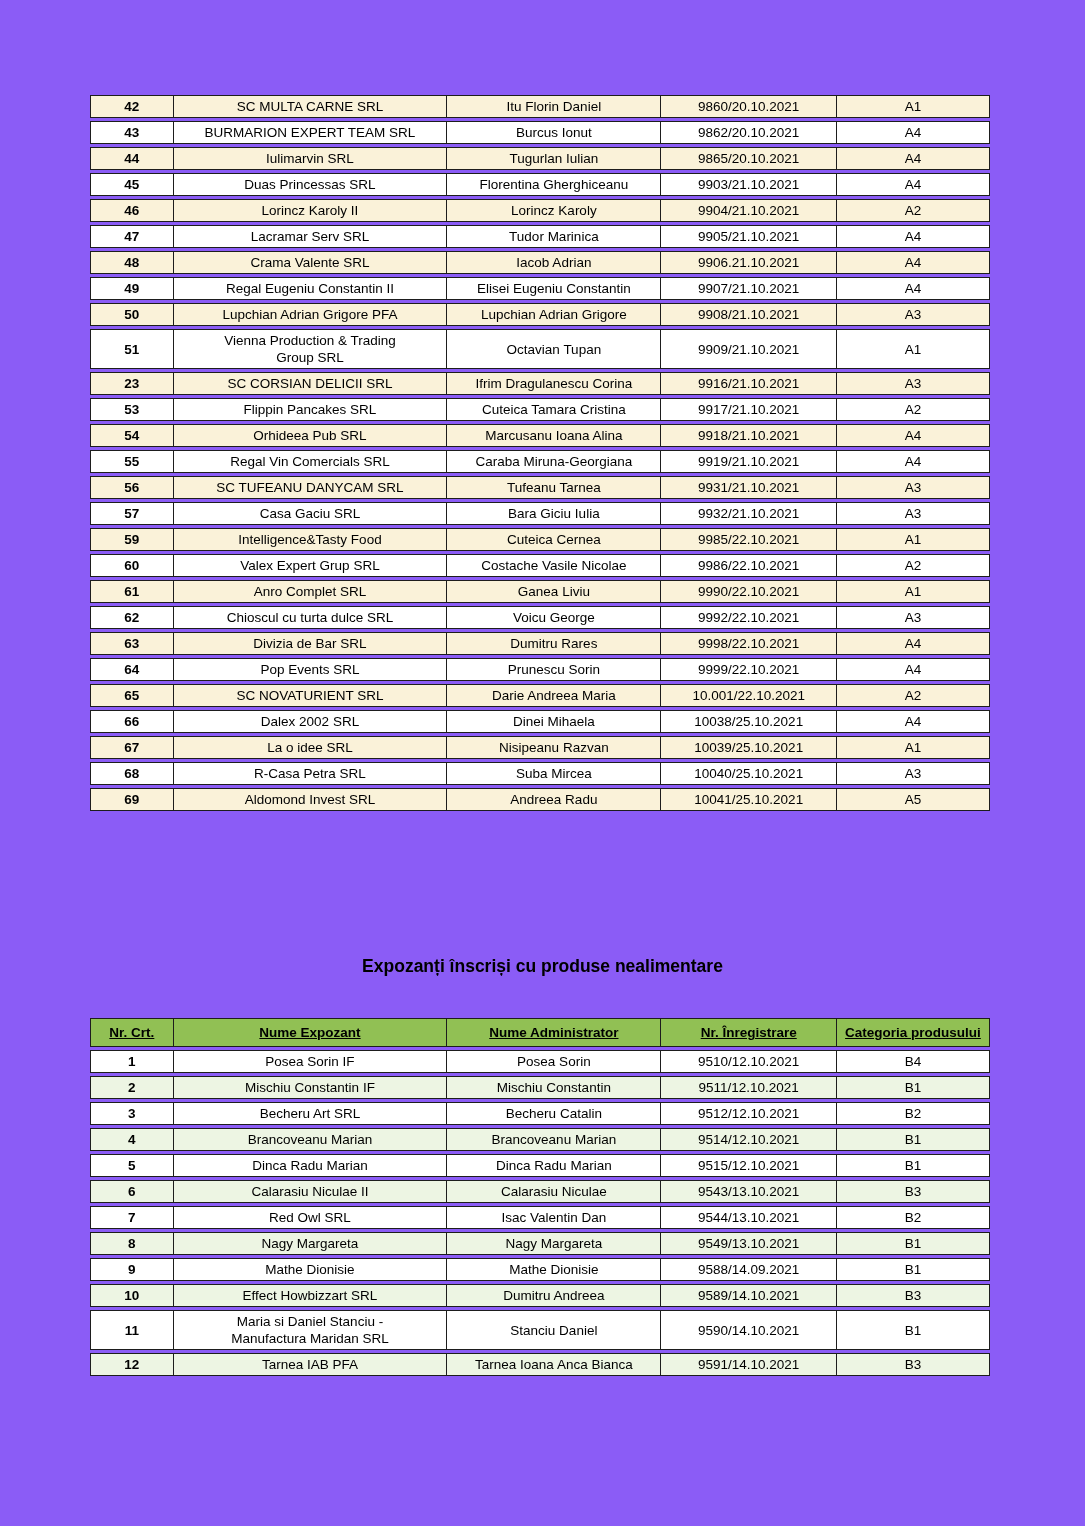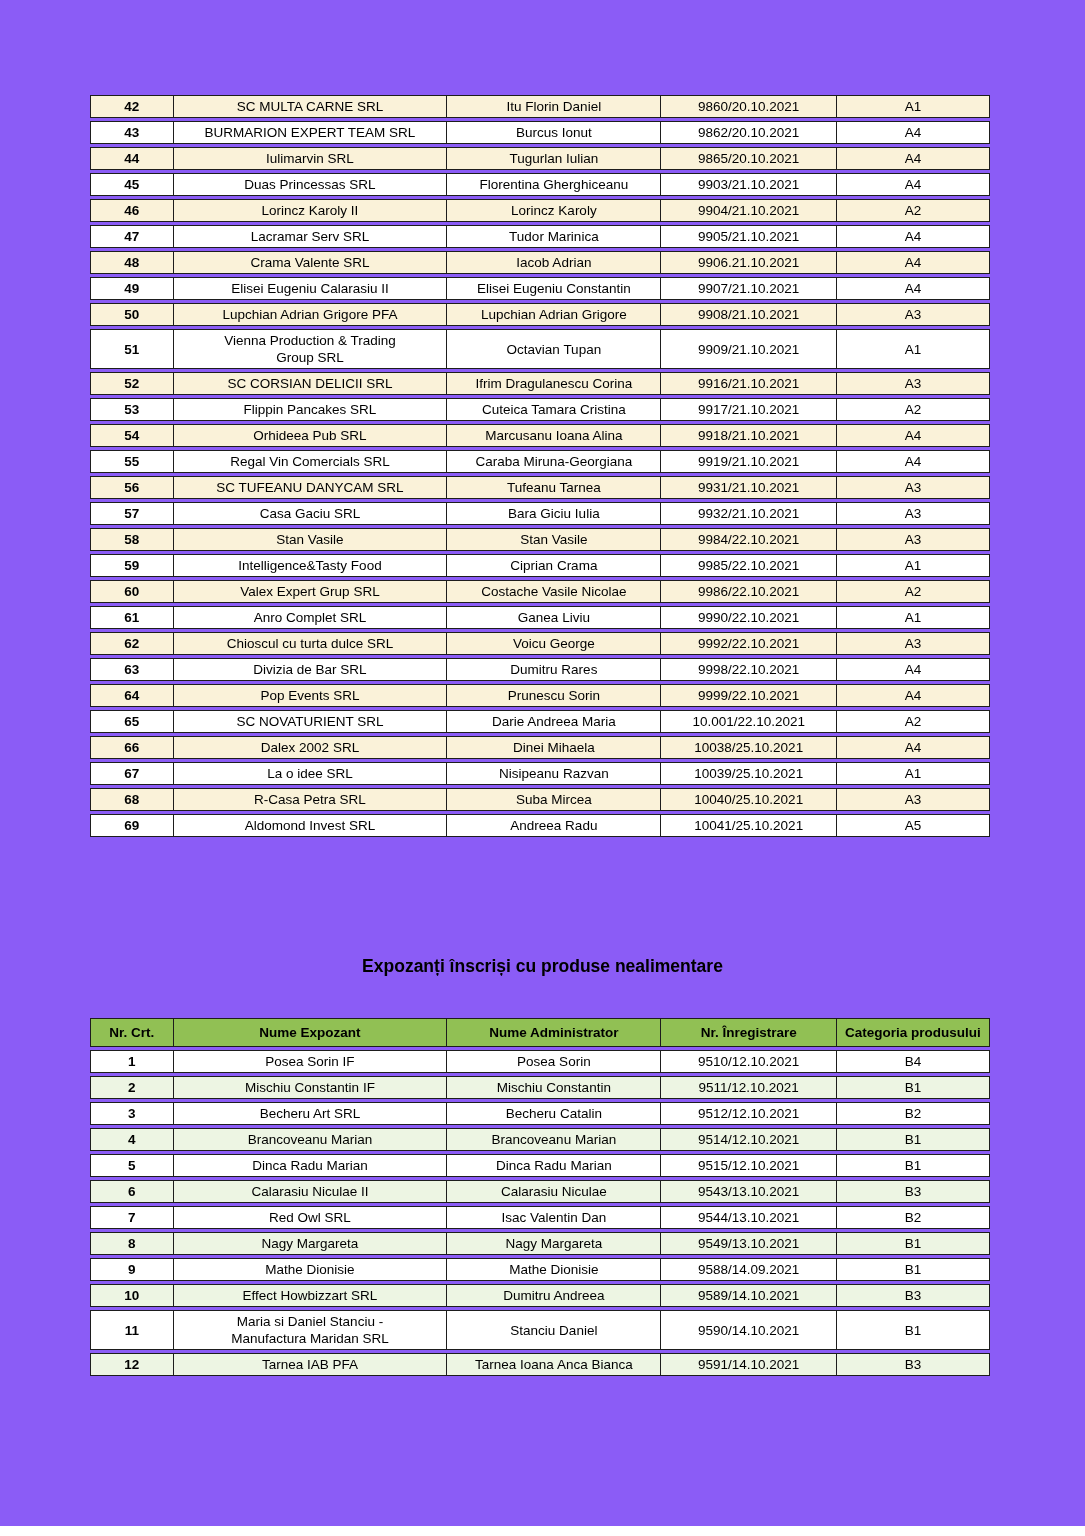--- a/index.html
+++ b/index.html
@@ -39,20 +39,21 @@
     padding:2px 4px;
     white-space:pre-line;
     overflow:hidden;
   }
   td:first-child,th:first-child{border-left:1.6px solid var(--border);}
   tbody td:first-child{font-weight:700;}
   thead th{
     background:var(--headergreen);
     font-weight:700;
     padding:5px 6px;
+    text-decoration:underline;
   }
   .table-food tbody tr:nth-child(odd) td{background:var(--cream);}
   .table-food tbody tr:nth-child(even) td{background:#ffffff;}
   .table-nonfood tbody tr:nth-child(odd) td{background:#ffffff;}
   .table-nonfood tbody tr:nth-child(even) td{background:var(--lightgreen);}
   .section-title{
     position:absolute;
     top:956px;
     left:0;
     width:100%;
@@ -124,42 +125,42 @@
         </tr>
         <tr>
           <td>48</td>
           <td>Crama Valente SRL</td>
           <td>Iacob Adrian</td>
           <td>9906.21.10.2021</td>
           <td>A4</td>
         </tr>
         <tr>
           <td>49</td>
-          <td>Elisei Eugeniu Calarasiu II</td>
+          <td>Regal Eugeniu Constantin II</td>
           <td>Elisei Eugeniu Constantin</td>
           <td>9907/21.10.2021</td>
           <td>A4</td>
         </tr>
         <tr>
           <td>50</td>
           <td>Lupchian Adrian Grigore PFA</td>
           <td>Lupchian Adrian Grigore</td>
           <td>9908/21.10.2021</td>
           <td>A3</td>
         </tr>
         <tr>
           <td>51</td>
           <td>Vienna Production &amp; Trading
 Group SRL</td>
           <td>Octavian Tupan</td>
           <td>9909/21.10.2021</td>
           <td>A1</td>
         </tr>
         <tr>
-          <td>52</td>
+          <td>23</td>
           <td>SC CORSIAN DELICII SRL</td>
           <td>Ifrim Dragulanescu Corina</td>
           <td>9916/21.10.2021</td>
           <td>A3</td>
         </tr>
         <tr>
           <td>53</td>
           <td>Flippin Pancakes SRL</td>
           <td>Cuteica Tamara Cristina</td>
           <td>9917/21.10.2021</td>
@@ -187,30 +188,23 @@
           <td>A3</td>
         </tr>
         <tr>
           <td>57</td>
           <td>Casa Gaciu SRL</td>
           <td>Bara Giciu Iulia</td>
           <td>9932/21.10.2021</td>
           <td>A3</td>
         </tr>
         <tr>
-          <td>58</td>
-          <td>Stan Vasile</td>
-          <td>Stan Vasile</td>
-          <td>9984/22.10.2021</td>
-          <td>A3</td>
-        </tr>
-        <tr>
           <td>59</td>
           <td>Intelligence&amp;Tasty Food</td>
-          <td>Ciprian Crama</td>
+          <td>Cuteica Cernea</td>
           <td>9985/22.10.2021</td>
           <td>A1</td>
         </tr>
         <tr>
           <td>60</td>
           <td>Valex Expert Grup SRL</td>
           <td>Costache Vasile Nicolae</td>
           <td>9986/22.10.2021</td>
           <td>A2</td>
         </tr>

